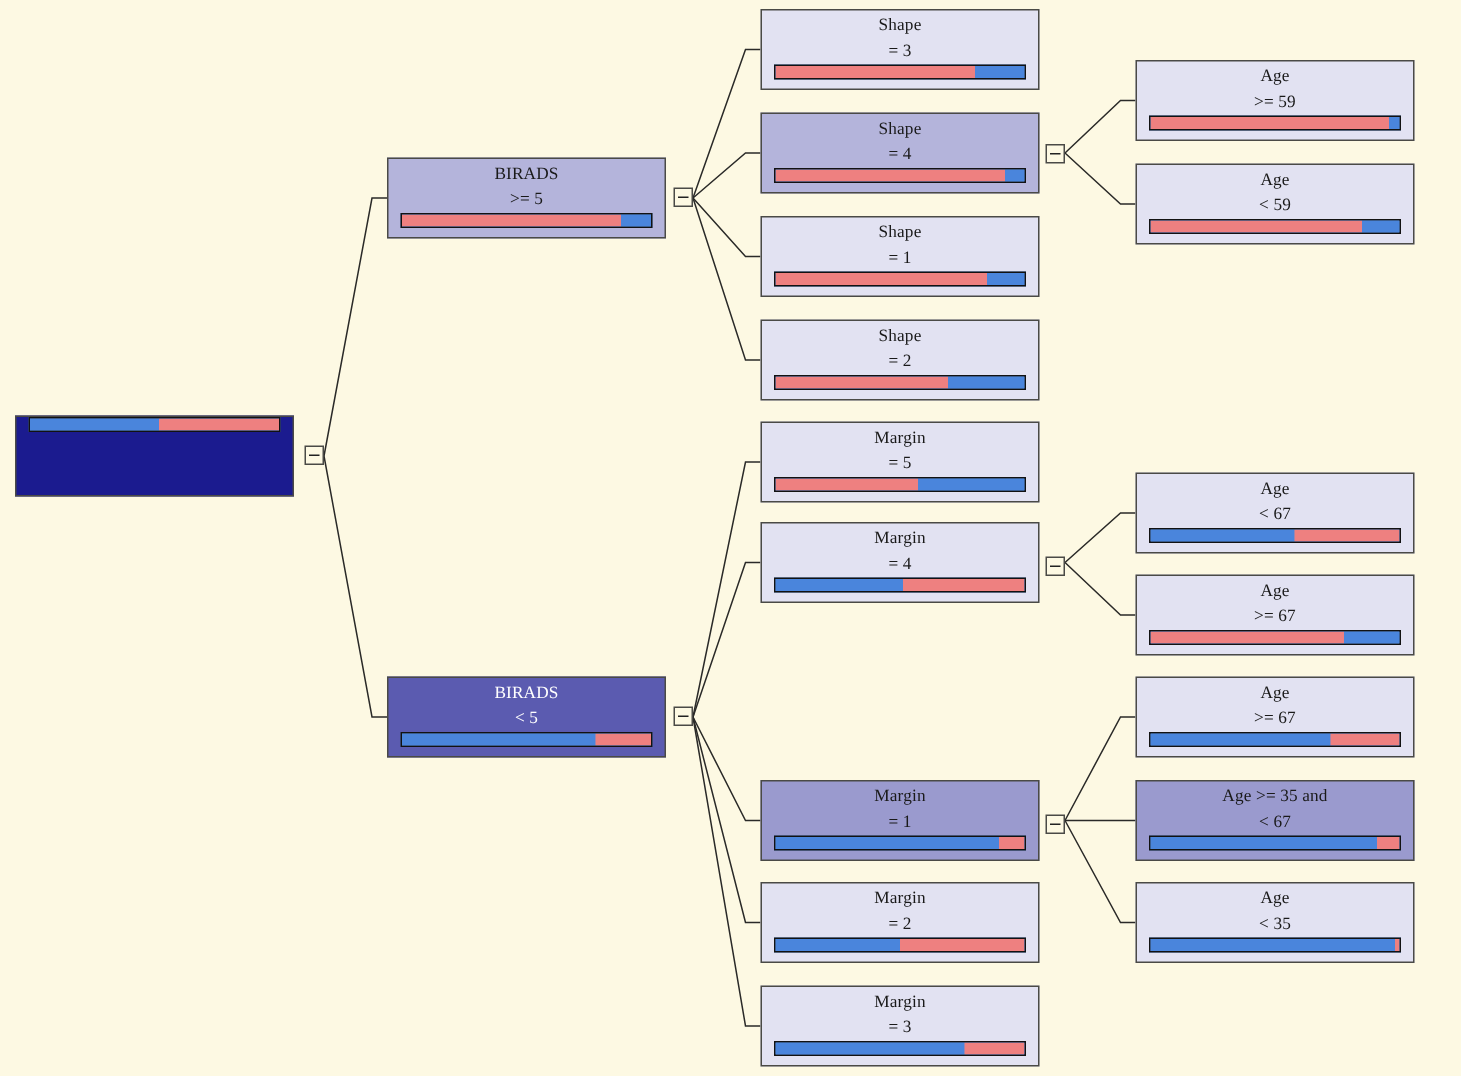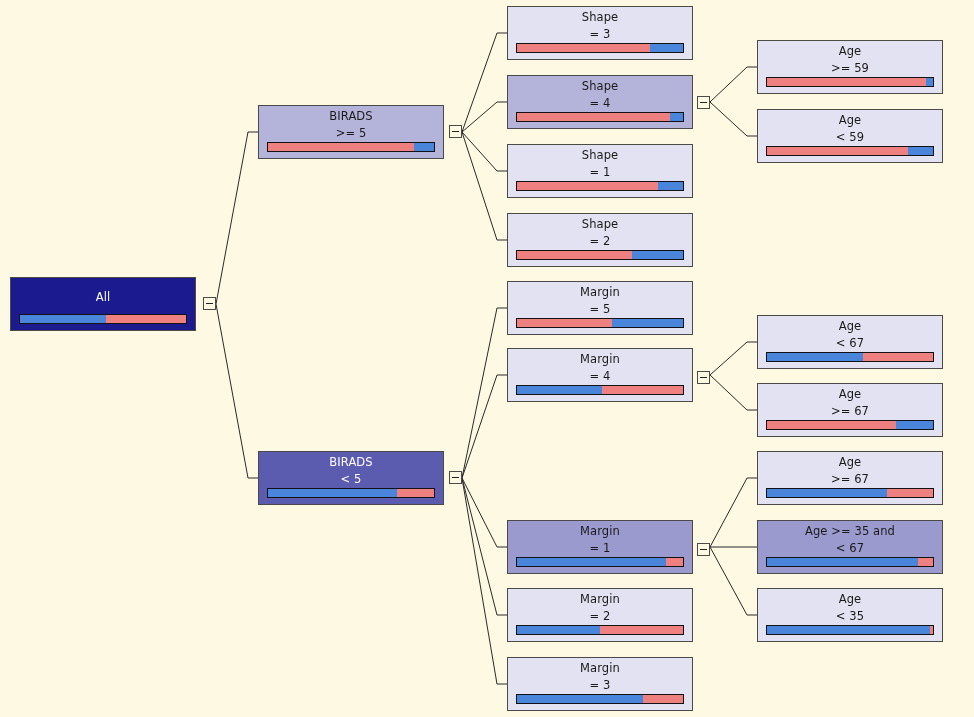--- a/index.html
+++ b/index.html
@@ -32,20 +32,21 @@
   .node {
     position: absolute;
     box-sizing: border-box;
     border: 1px solid #4a4a46;
     background: #e2e2f2;
     display: flex;
     flex-direction: column;
     align-items: stretch;
     justify-content: flex-start;
     overflow: hidden;
+    font-family: Liberation Serif, serif;
   }
   .node-label {
     flex: 1 1 auto;
     display: flex;
     flex-direction: column;
     align-items: center;
     justify-content: center;
     text-align: center;
     font-size: 11.5px;
     line-height: 17px;
@@ -105,21 +106,20 @@
       <polyline points="462,478 497,547 507,547" fill="none" stroke="#2a2a28" stroke-width="1"></polyline>
       <polyline points="462,478 497,615 507,615" fill="none" stroke="#2a2a28" stroke-width="1"></polyline>
       <polyline points="462,478 497,684 507,684" fill="none" stroke="#2a2a28" stroke-width="1"></polyline>
       <polyline points="710,375 747,342 757,342" fill="none" stroke="#2a2a28" stroke-width="1"></polyline>
       <polyline points="710,375 747,410 757,410" fill="none" stroke="#2a2a28" stroke-width="1"></polyline>
       <polyline points="710,547 747,478 757,478" fill="none" stroke="#2a2a28" stroke-width="1"></polyline>
       <polyline points="710,547 747,547 757,547" fill="none" stroke="#2a2a28" stroke-width="1"></polyline>
       <polyline points="710,547 747,615 757,615" fill="none" stroke="#2a2a28" stroke-width="1"></polyline>
     </svg>
 <div class="node shade-root" style="left: 10px; top: 277px; width: 186px; height: 54px; background: rgb(27, 27, 143);">
-      <div class="node-label"><div>All</div></div>
       <div class="bar-wrap">
         <div class="bar-seg bar-blue" style="width: 52%;"></div>
         <div class="bar-seg bar-red" style="width: 48%;"></div>
       </div>
     </div>
     <div class="node" style="left: 258px; top: 105px; width: 186px; height: 54px; background: rgb(180, 180, 219);">
       <div class="node-label"><div>BIRADS</div><div>&gt;= 5</div></div>
       <div class="bar-wrap">
         <div class="bar-seg bar-red" style="width: 88%;"></div>
         <div class="bar-seg bar-blue" style="width: 12%;"></div>

